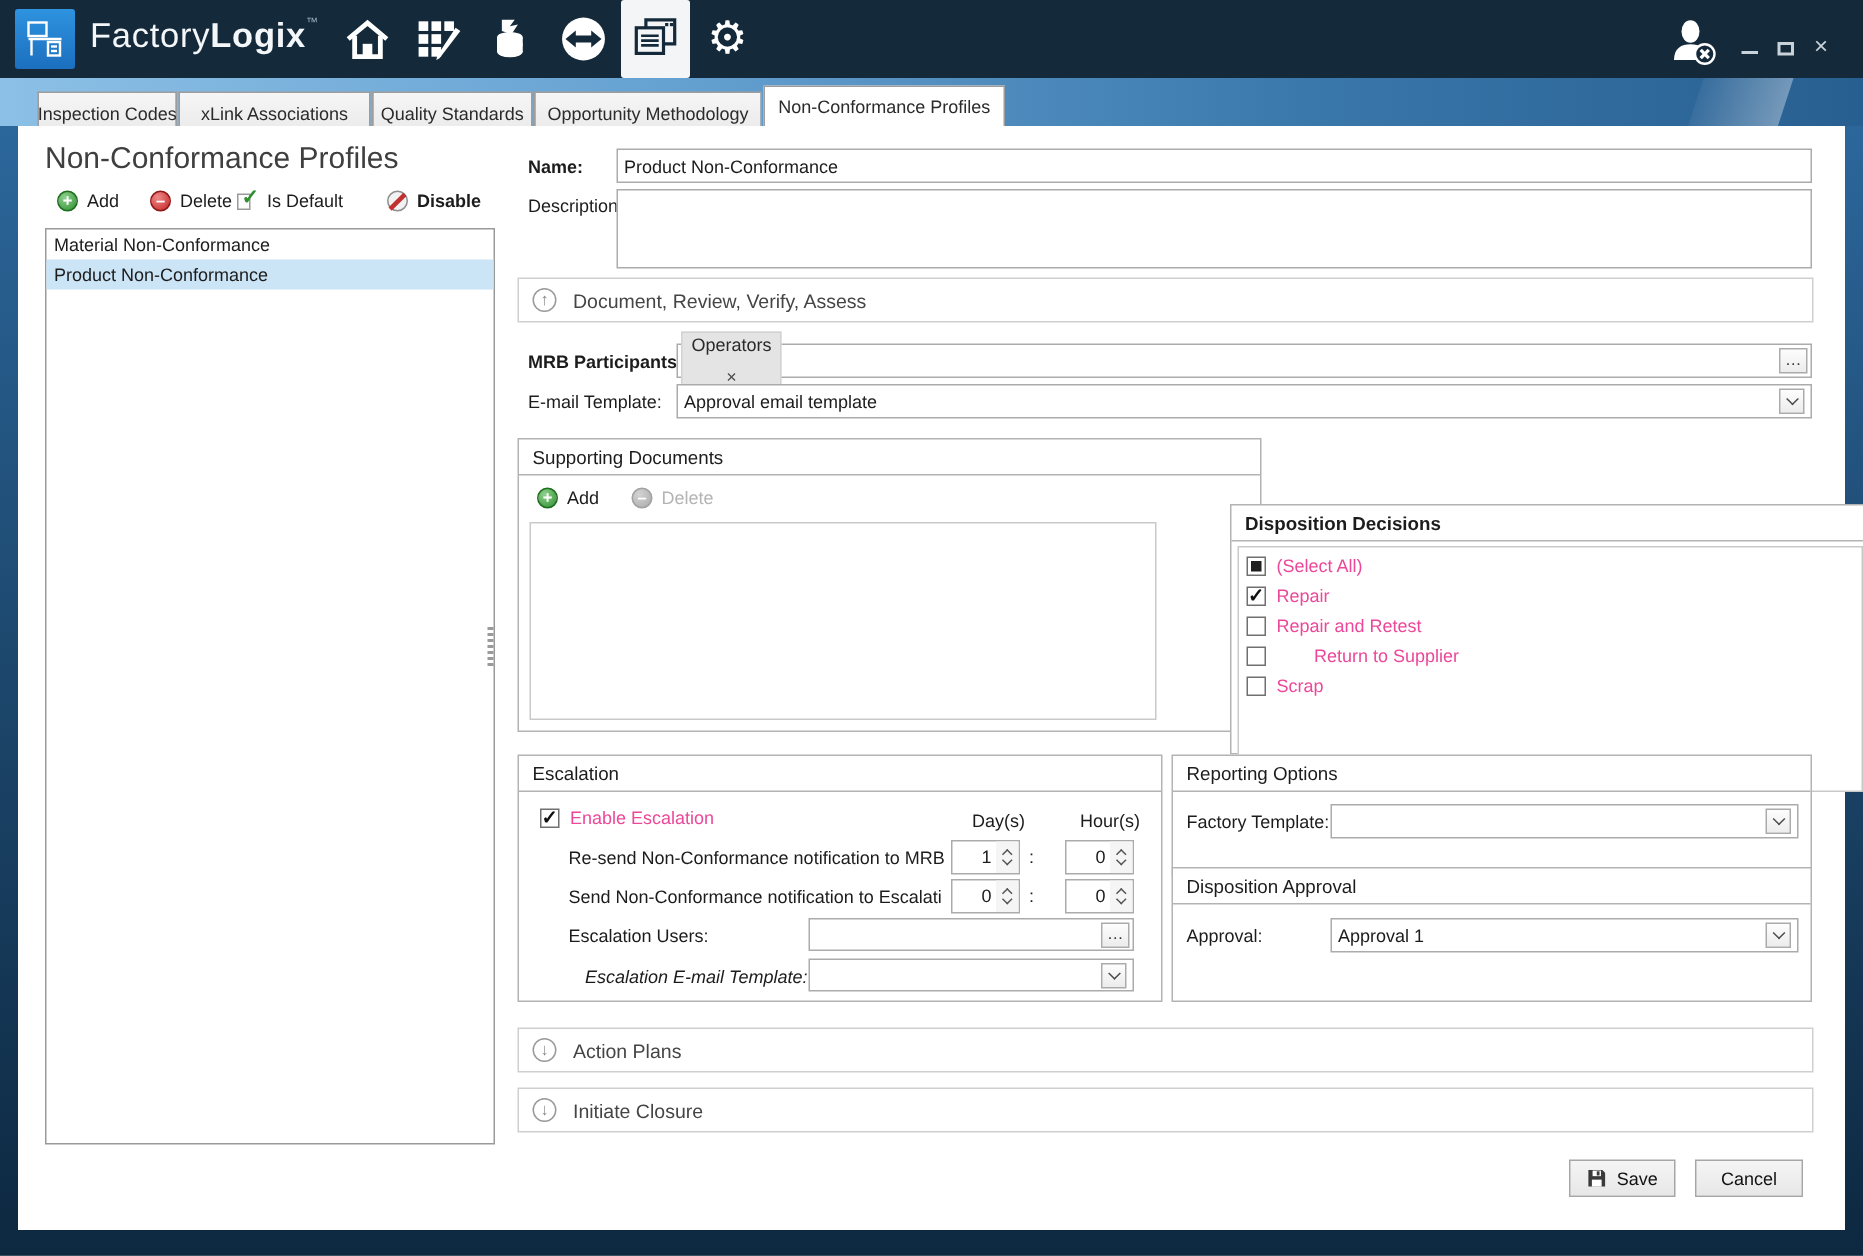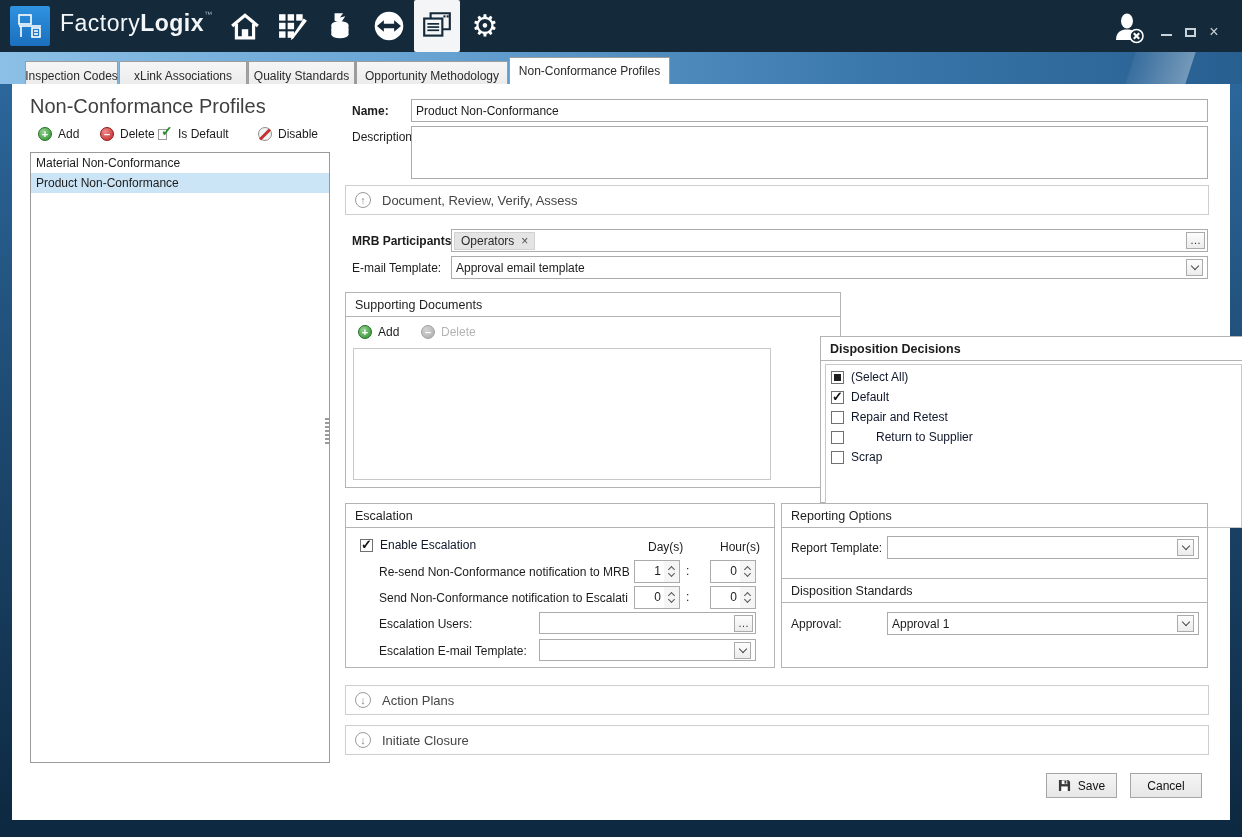--- a/index.html
+++ b/index.html
@@ -75,21 +75,21 @@
 
   .grip { display:flex; flex-direction:column; gap:2px; }
   .grip span { width:4px; height:2px; background:#9a9a9a; }
 
   .lbl { font-size:12px; color:#1c1c1c; white-space:nowrap; }
   .b { font-weight:bold; }
   .field {
     background:#fff; border:1px solid #ababab; font-size:12px; color:#1c1c1c;
     display:flex; align-items:center; padding:0 4px;
   }
-  .chip { background:#e4e4e4; border:1px solid #d2d2d2; display:flex; align-items:center; gap:7px; padding:1px 6px; font-size:12px; color:#2a2a2a; }
+  .chip { background:#e4e4e4; border:1px solid #d2d2d2; display:flex; align-items:center; gap:7px; padding:1px 6px; font-size:12px; color:#2a2a2a;flex-direction:column; }
   .chip .x { color:#4f4f4f; font-size:12px; }
   .more-btn {
     margin-left:auto; width:19px; height:17px; background:linear-gradient(#fdfdfd,#ececec);
     border:1px solid #ababab; display:flex; align-items:center; justify-content:center;
     font-size:11px; color:#333; line-height:1;
   }
   .combo-btn {
     margin-left:auto; width:17px; height:17px; background:linear-gradient(#fdfdfd,#ececec);
     border:1px solid #ababab; display:flex; align-items:center; justify-content:center;
   }
@@ -103,21 +103,21 @@
     display:flex; align-items:center; justify-content:center; font-size:11px; line-height:1; }
 
   .group { background:#fff; border:1px solid #b3b3b3; }
   .group-h { position:absolute; left:0; top:0; right:0; height:24px; border-bottom:1px solid #b3b3b3;
     display:flex; align-items:center; padding:0 9px; font-size:12.5px; color:#1c1c1c; }
   .innerbox { position:absolute; background:#fff; border:1px solid #c9c9c9; }
 
   .cb { width:13px; height:13px; border:1px solid #707070; background:#fff; position:relative; display:inline-block; }
   .cb[data-state="checked"]::after { content:"\2713"; position:absolute; left:0px; top:-3px; font-size:13px; font-weight:bold; color:#111; }
   .cb[data-state="indeterminate"]::after { content:""; position:absolute; left:2px; top:2px; right:2px; bottom:2px; background:#1f1f1f; }
-  .cbrow { display:flex; align-items:center; gap:7px; font-size:12px; color:#0f172a; position:absolute; }
+  .cbrow { display:flex; align-items:center; gap:7px; font-size:12px; color:#ec4899; position:absolute; }
 
   .spin { background:#fff; border:1px solid #ababab; display:flex; align-items:stretch; }
   .spin .val { flex:1; text-align:right; font-size:12px; color:#1c1c1c; padding:3px 3px 0 0; }
   .spin .ud { width:15px; display:flex; flex-direction:column; align-items:center; justify-content:center; gap:3px; background:#f5f5f5; }
   .chs { width:5px; height:5px; border-right:1.3px solid #555; border-bottom:1.3px solid #555; }
   .chs.up { transform:rotate(-135deg); margin-bottom:-2px; }
   .chs.dn { transform:rotate(45deg); margin-top:-2px; }
 
   .btn { background:linear-gradient(#f5f5f5,#e7e7e7); border:1px solid #a6a6a6;
     display:flex; align-items:center; justify-content:center; gap:7px; font-size:12px; color:#111; }
@@ -243,21 +243,21 @@
       <span class="icircle ic-del">–</span>
       <span>Delete</span>
     </div>
     <div class="abs tbtn" style="left:146px; top:43px;">
       <span class="ic-default">
           <span class="page"></span>
           <span class="chk">✓</span>
         </span>
       <span>Is Default</span>
     </div>
-    <div class="abs tbtn" style="left:246px; top:43px;">
+    <div class="abs tbtn" style="left:246px; top:43px;font-weight:bold;">
       <span class="icircle ic-disable"></span>
       <span>Disable</span>
     </div>
 
     <div class="abs listbox" style="left:18px; top:68px; width:300px; height:611px;">
       <div class="listitem">Material Non-Conformance</div>
       <div class="listitem selected">Product Non-Conformance</div>
     </div>
     <div class="abs grip" style="left:313px; top:334px;">
       <span></span>
@@ -316,21 +316,21 @@
 
     <div class="abs group" style="left:808px; top:208px; width:427px; height:167px;margin-top:44px;">
       <div class="group-h b">Disposition Decisions</div>
       <div class="innerbox" style="left:4px; top:27px; width:417px; height:164px;"></div>
       <div class="cbrow" style="left:10px; top:33px;">
         <span class="cb" data-state="indeterminate"></span>
         <span>(Select All)</span>
       </div>
       <div class="cbrow" style="left:10px; top:53px;">
         <span class="cb" data-state="checked"></span>
-        <span>Default</span>
+        <span>Repair</span>
       </div>
       <div class="cbrow" style="left:10px; top:73px;">
         <span class="cb" data-state="unchecked"></span>
         <span>Repair and Retest</span>
       </div>
       <div class="cbrow" style="left:10px; top:93px;gap:32px;">
         <span class="cb" data-state="unchecked"></span>
         <span>Return to Supplier</span>
       </div>
       <div class="cbrow" style="left:10px; top:113px;">
@@ -381,42 +381,42 @@
             <span class="chs dn"></span>
           </span>
       </div>
 
       <div class="abs lbl" style="left:33px; top:113px;">Escalation Users:</div>
       <div class="abs field" style="left:193px; top:108px; width:217px; height:22px; padding:0 2px;">
         <span></span>
         <span class="more-btn">…</span>
       </div>
 
-      <div class="abs lbl" style="left:33px; top:140px;">Escalation E-mail Template:</div>
+      <div class="abs lbl" style="left:44px; top:140px;font-style:italic;">Escalation E-mail Template:</div>
       <div class="abs field" style="left:193px; top:135px; width:217px; height:22px;">
         <span></span>
         <span class="combo-btn">
             <span class="chev-d"></span>
           </span>
       </div>
     </div>
 
     <div class="abs group" style="left:769px; top:419px; width:427px; height:81px;">
       <div class="group-h">Reporting Options</div>
-      <div class="abs lbl" style="left:9px; top:37px;">Report Template:</div>
+      <div class="abs lbl" style="left:9px; top:37px;">Factory Template:</div>
       <div class="abs field" style="left:105px; top:32px; width:312px; height:23px;">
         <span></span>
         <span class="combo-btn">
             <span class="chev-d"></span>
           </span>
       </div>
     </div>
 
     <div class="abs group" style="left:769px; top:494px; width:427px; height:90px;">
-      <div class="group-h">Disposition Standards</div>
+      <div class="group-h">Disposition Approval</div>
       <div class="abs lbl" style="left:9px; top:38px;">Approval:</div>
       <div class="abs field" style="left:105px; top:33px; width:312px; height:23px;">
         <span>Approval 1</span>
         <span class="combo-btn">
             <span class="chev-d"></span>
           </span>
       </div>
     </div>
 
     <div class="abs expander" style="left:333px; top:601px; width:864px; height:30px;">

